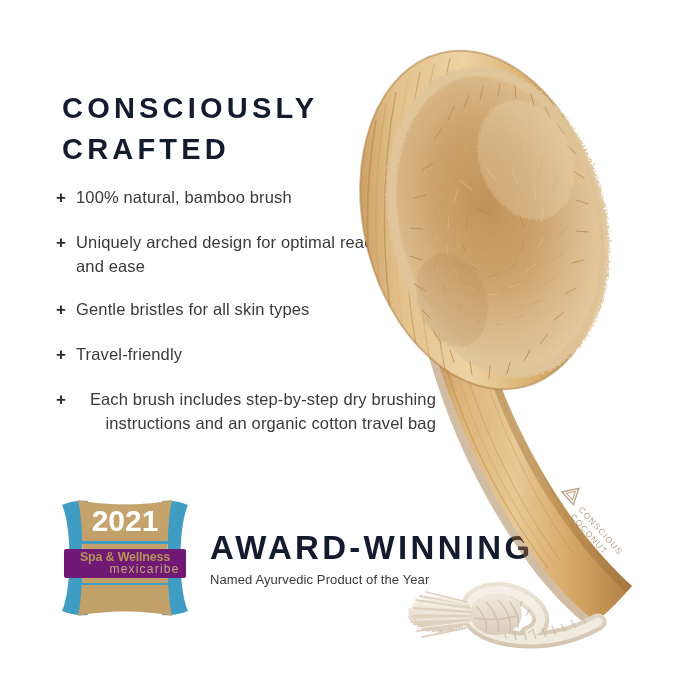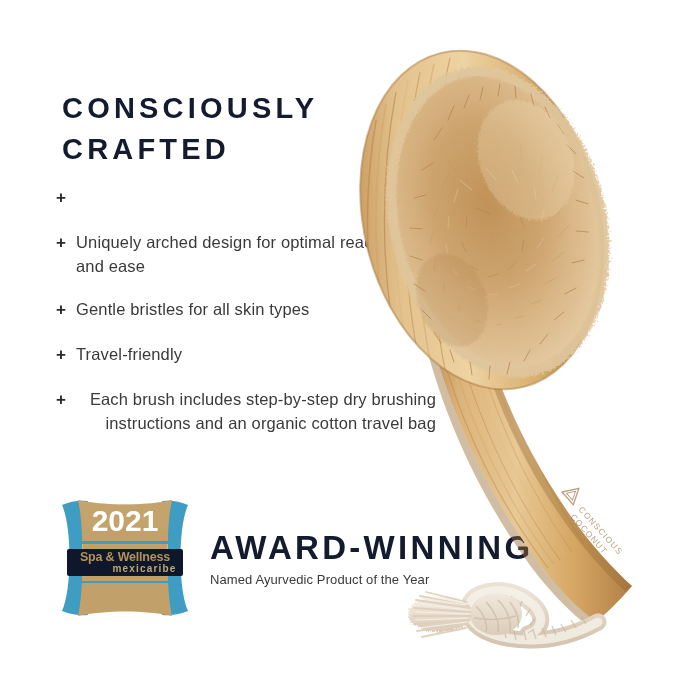--- a/index.html
+++ b/index.html
@@ -46,30 +46,30 @@
     position:absolute; left:17px; right:17px; top:4px; bottom:4px;
     display:flex; flex-direction:column; align-items:center; justify-content:flex-start;
     padding-top:5px;
   }
   .b-year {
     font-size:30px; font-weight:700; color:#ffffff; letter-spacing:0px;
     line-height:1; font-family:"Liberation Sans", sans-serif;
   }
   .b-rule { width:92px; height:2.5px; background:#3f9cc2; margin-top:5px; }
   .b-logo {
-    margin-top:5px; background:#0f172a; border-radius:2px;
+    margin-top:5px; background:#701a75; border-radius:2px;
     padding:2px 6px 2px 6px; display:flex; flex-direction:column; align-items:center;
     position:relative;
   }
   .b-logo-main {
     font-size:12.5px; font-weight:700; color:#b59258; letter-spacing:-0.2px;
     line-height:1.05; white-space:nowrap;
   }
   .b-logo-sub {
-    font-size:10px; font-weight:700; color:#c3a678; letter-spacing:1.2px;
+    font-size:12px; font-weight:400; color:#c3a678; letter-spacing:1.2px;
     line-height:1.1; white-space:nowrap; margin-top:-1px;margin-left:39px;
   }
   .b-rule2 { width:92px; height:2.5px; background:#3f9cc2; margin-top:5px; }
   .b-prod {
     margin-top:6px; font-size:14.5px; font-weight:700; color:#ffffff;
     letter-spacing:0.6px; line-height:1.18; text-align:center; white-space:nowrap;
   }
 
   .award-text { margin-left:18px; }
   .award-title {
@@ -91,20 +91,21 @@
 <div class="stage">
 
   <h1 class="headline">
     <span>Consciously</span>
     <span class="l2">Crafted</span>
   </h1>
 
   <ul class="features" style="list-style:none;">
     <li class="feature">
       <span class="bullet">+</span>
+      <span class="feat-text">100% natural, bamboo brush</span>
     </li>
     <li class="feature">
       <span class="bullet">+</span>
       <span class="feat-text f-wide">Uniquely arched design for optimal reach and ease</span>
     </li>
     <li class="feature">
       <span class="bullet">+</span>
       <span class="feat-text">Gentle bristles for all skin types</span>
     </li>
     <li class="feature">

